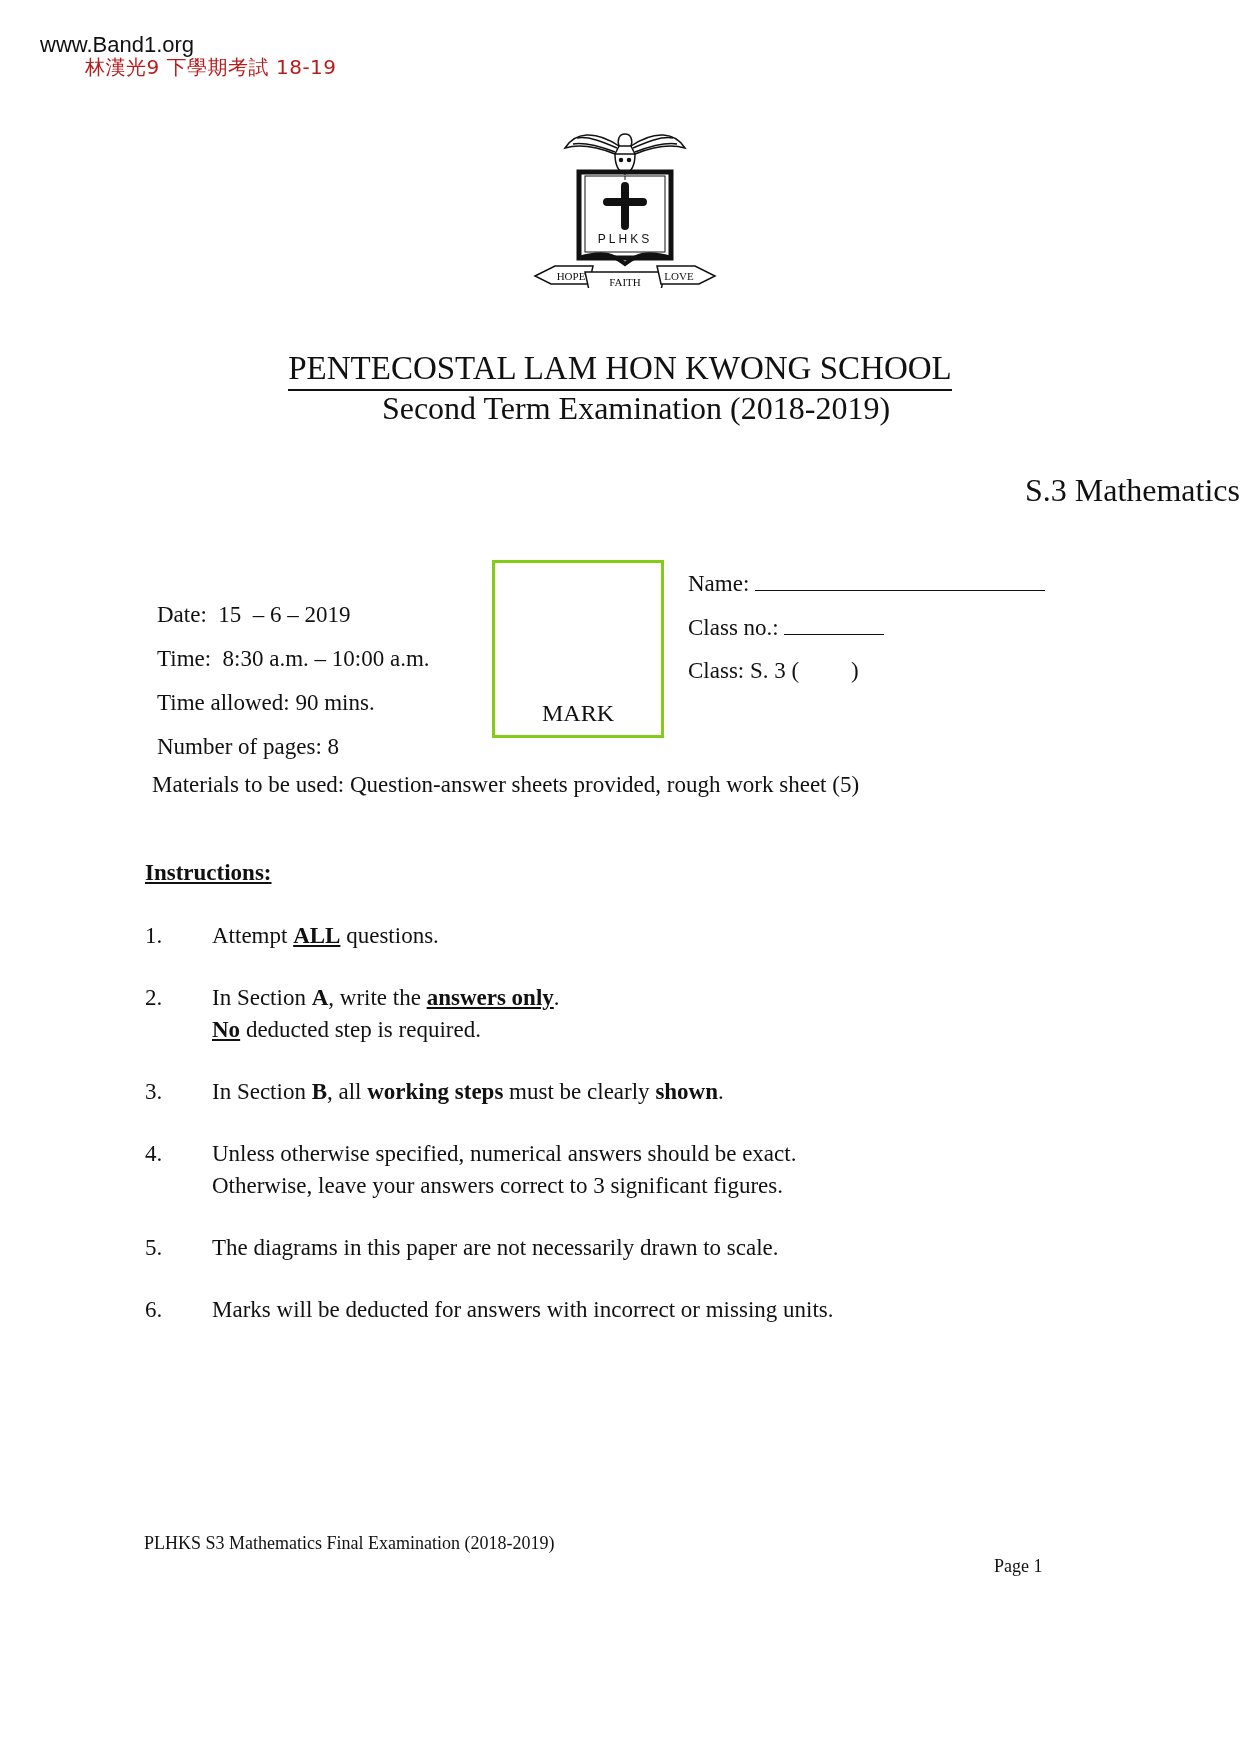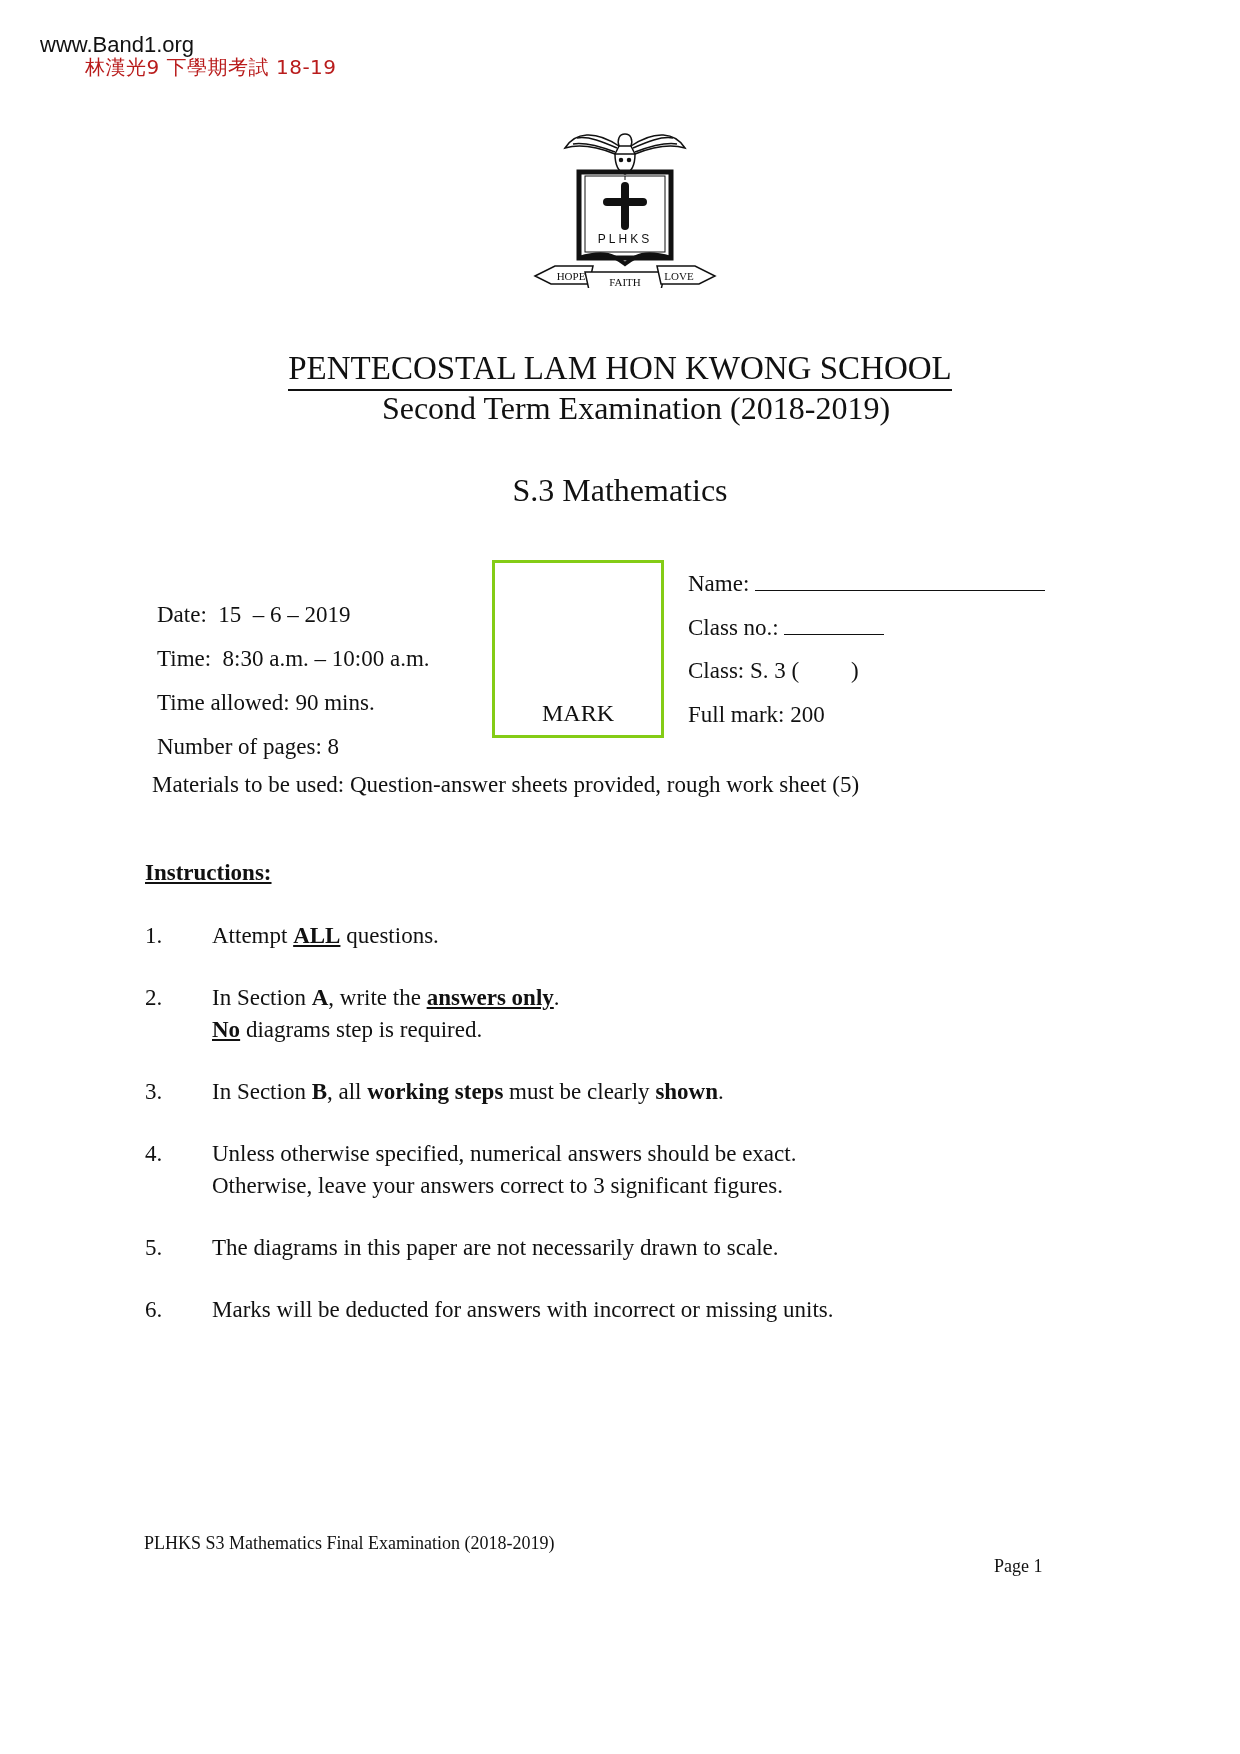--- a/index.html
+++ b/index.html
@@ -4,21 +4,21 @@
 <style>
   html, body { margin: 0; padding: 0; background: #ffffff; }
   body { width: 1240px; height: 1754px; position: relative; overflow: hidden; color: #111; font-family: "Liberation Serif", serif; }
   .abs { position: absolute; }
   .watermark-site { left: 40px; top: 34px; font-family: "Liberation Sans", sans-serif; font-size: 22px; color: #111; line-height: 1; }
   .watermark-sub { left: 85px; top: 57px; font-family: "DejaVu Sans", sans-serif; font-size: 20px; color: #b91c1c; line-height: 1; letter-spacing: 0.5px; }
   .logo { left: 515px; top: 128px; width: 220px; height: 160px; }
   .school-name { left: 0; width: 1240px; top: 312px; text-align: center; font-size: 33px; line-height: 1; margin-top: 40px; }
   .school-name span { display: inline-block; border-bottom: 2px solid #111; padding-bottom: 4px; }
   .exam-title { left: 0; width: 1240px; top: 392px; text-align: center; font-size: 32px; line-height: 1; padding-left: 16px; }
-  .subject { left: 0; width: 1240px; top: 474px; text-align: center; font-size: 32px; line-height: 1; }
+  .subject { left: 0; width: 1240px; top: 474px; text-align: right; font-size: 32px; line-height: 1; }
   .info-left { left: 157px; top: 576px; font-size: 23px; margin-top: 24px; }
   .info-left div, .info-right div { height: 44px; line-height: 30px; white-space: pre; }
   .mark-box { left: 492px; top: 560px; width: 172px; height: 178px; border: 3px solid #84cc16; box-sizing: border-box; }
   .mark-label { position: absolute; left: 0; right: 0; bottom: 8px; text-align: center; font-size: 24px; }
   .info-right { left: 688px; top: 568px; font-size: 23px; }
   .blank { display: inline-block; border-bottom: 1.5px solid #111; height: 22px; vertical-align: baseline; }
   .materials { left: 152px; top: 772px; font-size: 23px; }
   .instr-head { left: 145px; top: 860px; font-size: 23px; font-weight: bold; text-decoration: underline; }
   .instr { left: 145px; font-size: 23px; line-height: 32px; }
   .instr .num { position: absolute; left: 0; top: 0; width: 40px; }
@@ -84,35 +84,34 @@
 </div>
 
 <div class="abs mark-box">
   <div class="mark-label">MARK</div>
 </div>
 
 <div class="abs info-right">
   <div><span>Name:</span> <span class="blank" style="width:290px"></span></div>
   <div><span>Class no.:</span> <span class="blank" style="width:100px"></span></div>
   <div>Class: S. 3 (         )</div>
-  <div>Full mark: 200</div>
 </div>
 
 <div class="abs materials">Materials to be used: Question-answer sheets provided, rough work sheet (5)</div>
 
 <div class="abs instr-head">Instructions:</div>
 
 <div class="abs instr" style="top:920px">
   <span class="num">1.</span>
   <span class="txt"><span>Attempt </span><span class="bu">ALL</span><span> questions.</span></span>
 </div>
 
 <div class="abs instr" style="top:982px">
   <span class="num">2.</span>
-  <span class="txt"><span>In Section </span><span class="b">A</span><span>, write the </span><span class="bu">answers only</span><span>.</span><br><span class="bu">No</span><span> diagrams step is required.</span></span>
+  <span class="txt"><span>In Section </span><span class="b">A</span><span>, write the </span><span class="bu">answers only</span><span>.</span><br><span class="bu">No</span><span> deducted step is required.</span></span>
 </div>
 
 <div class="abs instr" style="top:1076px">
   <span class="num">3.</span>
   <span class="txt"><span>In Section </span><span class="b">B</span><span>, all </span><span class="b">working steps</span><span> must be clearly </span><span class="b">shown</span><span>.</span></span>
 </div>
 
 <div class="abs instr" style="top:1138px">
   <span class="num">4.</span>
   <span class="txt"><span>Unless otherwise specified, numerical answers should be exact.</span><br><span>Otherwise, leave your answers correct to 3 significant figures.</span></span>

